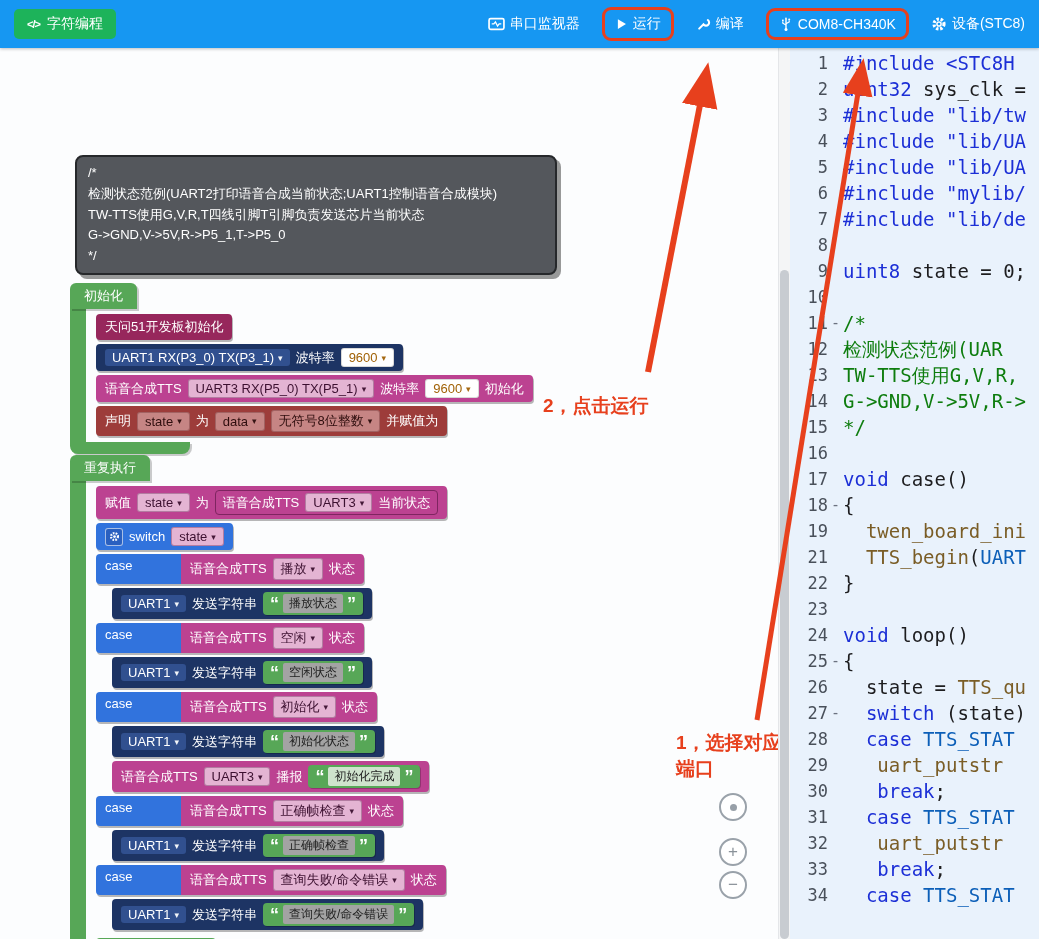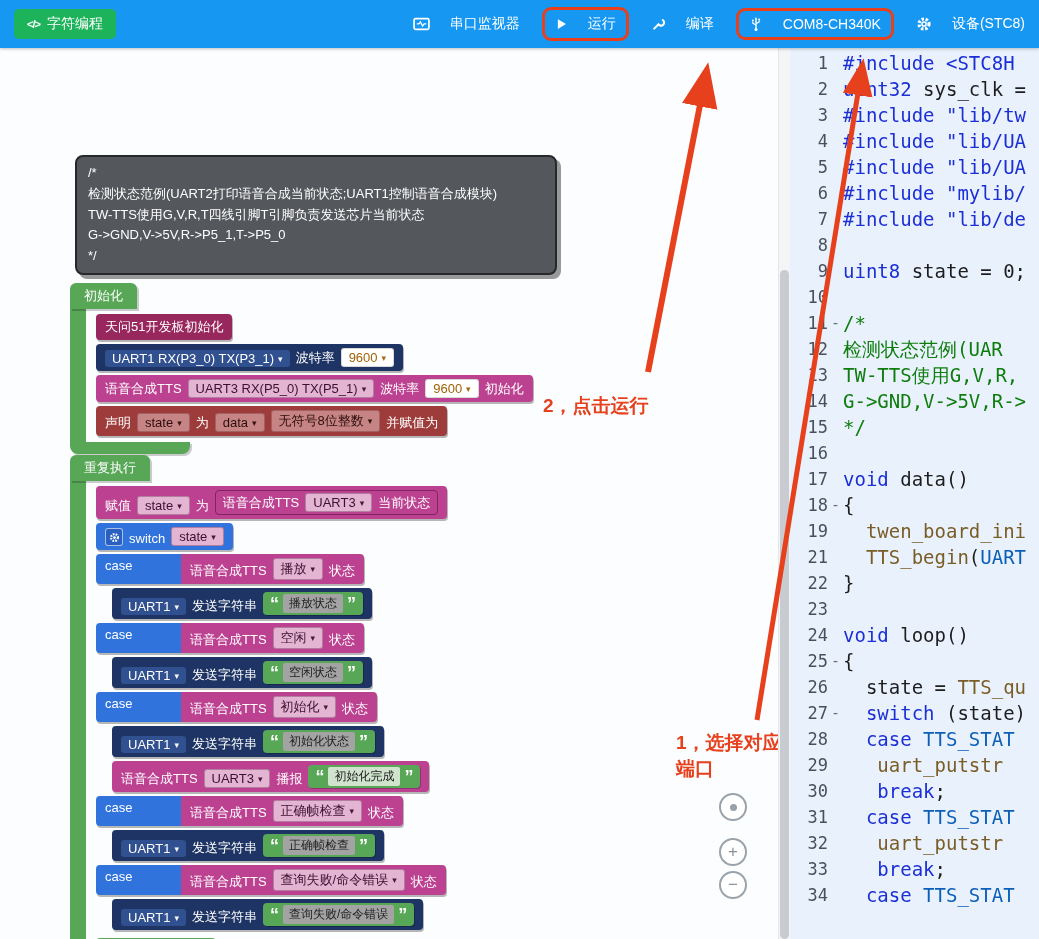--- a/index.html
+++ b/index.html
@@ -6,37 +6,37 @@
   html,body{width:1039px;height:939px}
   body{position:relative;overflow:hidden;background:#fff;font-family:"Liberation Sans",sans-serif}
 
   
   .topbar{position:absolute;left:0;top:0;width:100%;height:48px;background:var(--header-blue,#1697f2);
     display:flex;align-items:center;padding:0 14px;gap:12px;box-shadow:0 1px 3px rgba(0,0,0,.25);z-index:5}
   .char-btn{display:flex;align-items:center;gap:7px;background:var(--btn-green,#1db35a);color:#fff;
     border:none;font-size:14px;padding:6px 13px;border-radius:5px;cursor:pointer;font-family:inherit}
   .code-ic{font-size:11px;font-weight:bold;letter-spacing:-1px}
   .top-right{margin-left:auto;display:flex;align-items:center;gap:22px;color:#fff;font-size:14px}
-  .top-item{display:flex;align-items:center;gap:20px;cursor:pointer;white-space:nowrap}
+  .top-item{display:flex;align-items:center;gap:5px;cursor:pointer;white-space:nowrap}
   .top-item svg{flex:none}
   .boxed{border:3px solid var(--accent-red,#e7401d);border-radius:9px;padding:5px 10px}
 
   
   .block-canvas{position:absolute;left:0;top:48px;width:778px;bottom:0;background:#fcfdfe;overflow:hidden}
 
   .comment-block{position:absolute;left:75px;top:107px;width:482px;background:#54575c;border:2px solid #26282b;
     border-radius:8px;box-shadow:4px 4px 0 rgba(30,30,30,.45);color:#fff;font-size:13px;line-height:1.6;padding:6px 11px}
 
   .hat-group{position:absolute}
   .hat-label{display:inline-block;background:var(--green-block,#57a757);color:#fff;font-size:13px;
     padding:4px 14px;border-radius:6px 6px 0 0;box-shadow:2px 2px 0 rgba(0,0,0,.2)}
   .hat-body{border-left:16px solid var(--green-block,#57a757);padding:5px 0 2px 10px;width:fit-content}
   .hat-foot{width:120px;height:12px;background:var(--green-block,#57a757);border-radius:0 0 8px 8px;box-shadow:2px 2px 0 rgba(0,0,0,.2)}
 
-  .brow{display:flex;align-items:flex-end;gap:6px;width:fit-content;color:#fff;font-size:13px;
+  .brow{display:flex;align-items:center;gap:6px;width:fit-content;color:#fff;font-size:13px;
     padding:4px 9px;border-radius:4px;margin-bottom:4px;box-shadow:1px 2px 0 rgba(0,0,0,.28);white-space:nowrap}
   .maroon{background:var(--maroon-block,#97275c)}
   .navy{background:var(--navy-block,#1d3464)}
   .magenta{background:var(--magenta-block,#bc4291)}
   .darkred{background:var(--darkred-block,#9d3c3a)}
   .bluebk{background:var(--blue-block,#3173dd)}
   .greenb{background:var(--green-block,#57a757)}
 
   .chip{display:inline-flex;align-items:center;padding:1px 7px;border-radius:3px;font-size:13px;cursor:pointer}
   .chip::after{content:"▾";font-size:9px;margin-left:4px;opacity:.95}
@@ -355,21 +355,21 @@
       <div class="code-line"><span class="ln">7</span><span class="fold"></span><span class="lt"><span class="tk-b">#include "lib/de</span></span></div>
       <div class="code-line"><span class="ln">8</span><span class="fold"></span><span class="lt"></span></div>
       <div class="code-line"><span class="ln">9</span><span class="fold"></span><span class="lt"><span class="tk-b">uint8</span><span class="tk-k"> state = 0;</span></span></div>
       <div class="code-line"><span class="ln">10</span><span class="fold"></span><span class="lt"></span></div>
       <div class="code-line"><span class="ln">11</span><span class="fold">-</span><span class="lt"><span class="tk-g">/*</span></span></div>
       <div class="code-line"><span class="ln">12</span><span class="fold"></span><span class="lt"><span class="tk-g">检测状态范例(UAR</span></span></div>
       <div class="code-line"><span class="ln">13</span><span class="fold"></span><span class="lt"><span class="tk-g">TW-TTS使用G,V,R,</span></span></div>
       <div class="code-line"><span class="ln">14</span><span class="fold"></span><span class="lt"><span class="tk-g">G-&gt;GND,V-&gt;5V,R-&gt;</span></span></div>
       <div class="code-line"><span class="ln">15</span><span class="fold"></span><span class="lt"><span class="tk-g">*/</span></span></div>
       <div class="code-line"><span class="ln">16</span><span class="fold"></span><span class="lt"></span></div>
-      <div class="code-line"><span class="ln">17</span><span class="fold"></span><span class="lt"><span class="tk-b">void</span><span class="tk-k"> data()</span></span></div>
+      <div class="code-line"><span class="ln">17</span><span class="fold"></span><span class="lt"><span class="tk-b">void</span><span class="tk-k"> case()</span></span></div>
       <div class="code-line"><span class="ln">18</span><span class="fold">-</span><span class="lt"><span class="tk-k">{</span></span></div>
       <div class="code-line"><span class="ln">19</span><span class="fold"></span><span class="lt"><span class="tk-f">  twen_board_ini</span></span></div>
       <div class="code-line"><span class="ln">21</span><span class="fold"></span><span class="lt"><span class="tk-f">  TTS_begin</span><span class="tk-k">(</span><span class="tk-t">UART</span></span></div>
       <div class="code-line"><span class="ln">22</span><span class="fold"></span><span class="lt"><span class="tk-k">}</span></span></div>
       <div class="code-line"><span class="ln">23</span><span class="fold"></span><span class="lt"></span></div>
       <div class="code-line"><span class="ln">24</span><span class="fold"></span><span class="lt"><span class="tk-b">void</span><span class="tk-k"> loop()</span></span></div>
       <div class="code-line"><span class="ln">25</span><span class="fold">-</span><span class="lt"><span class="tk-k">{</span></span></div>
       <div class="code-line"><span class="ln">26</span><span class="fold"></span><span class="lt"><span class="tk-k">  state = </span><span class="tk-f">TTS_qu</span></span></div>
       <div class="code-line"><span class="ln">27</span><span class="fold">-</span><span class="lt"><span class="tk-b">  switch</span><span class="tk-k"> (state)</span></span></div>
       <div class="code-line"><span class="ln">28</span><span class="fold"></span><span class="lt"><span class="tk-b">  case</span><span class="tk-t"> TTS_STAT</span></span></div>

